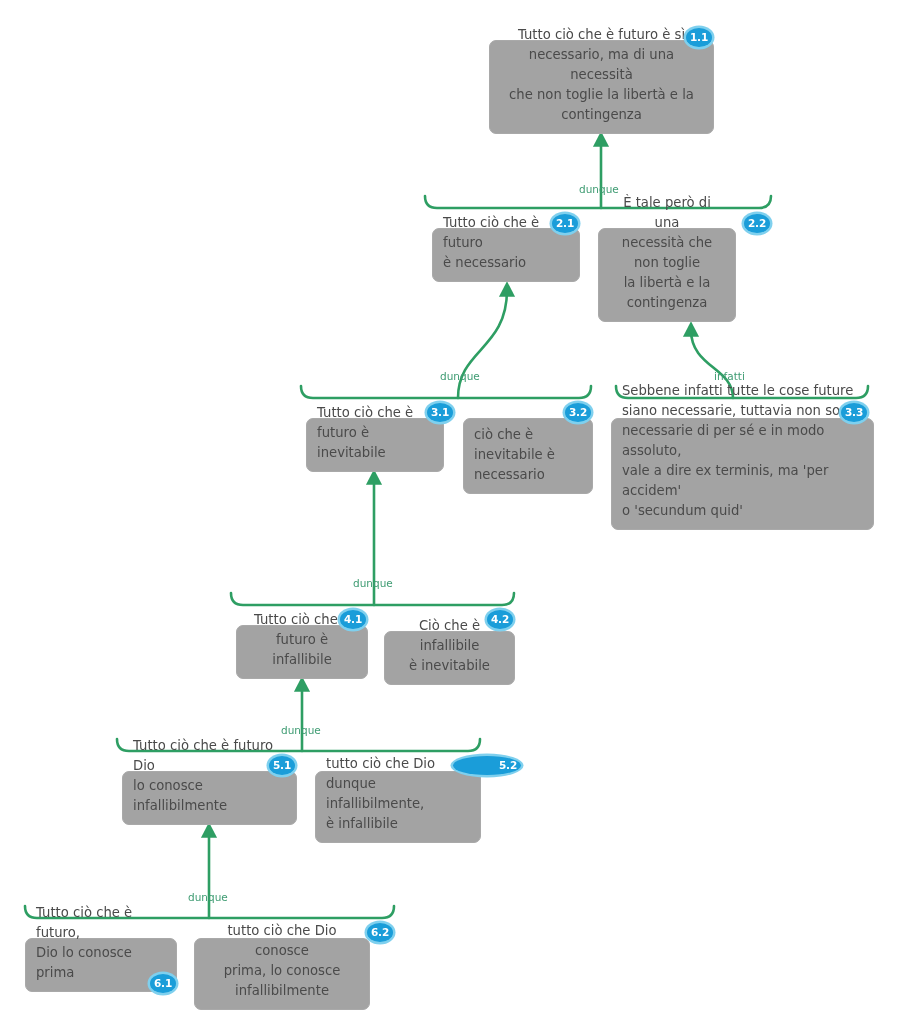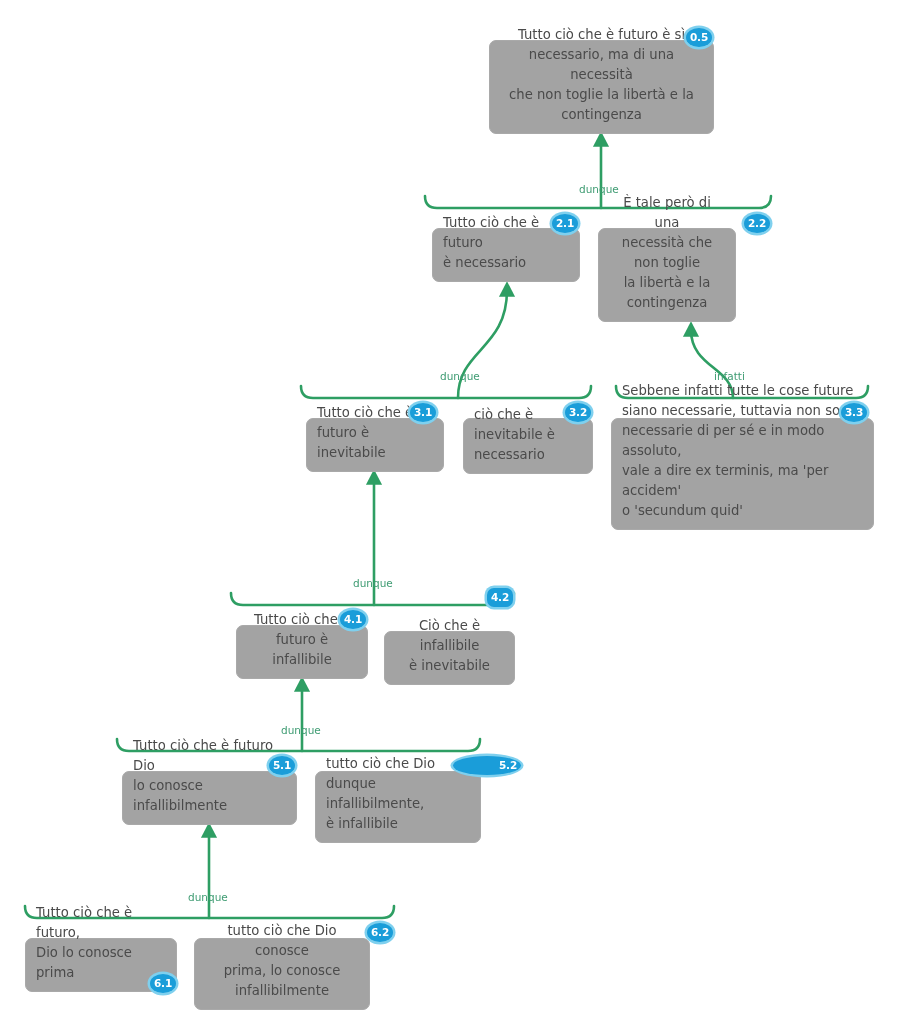--- a/index.html
+++ b/index.html
@@ -106,21 +106,21 @@
 che non toglie la libertà e la
 contingenza</span></div>
       <div class="node left" style="left: 432px; top: 228px; width: 148px; height: 54px;"><span class="node-text">Tutto ciò che è futuro
 è necessario</span></div>
       <div class="node center" style="left: 598px; top: 228px; width: 138px; height: 94px;"><span class="node-text">È tale però di una
 necessità che non toglie
 la libertà e la
 contingenza</span></div>
       <div class="node left" style="left: 306px; top: 418px; width: 138px; height: 54px;"><span class="node-text">Tutto ciò che è
 futuro è inevitabile</span></div>
-      <div class="node left" style="left: 463px; top: 418px; width: 130px; height: 56px;"><span class="node-text">ciò che è
+      <div class="node left" style="left: 463px; top: 418px; width: 130px; height: 76px;"><span class="node-text">ciò che è
 inevitabile è
 necessario</span></div>
       <div class="node left" style="left: 611px; top: 418px; width: 263px; height: 112px;"><span class="node-text">Sebbene infatti tutte le cose future
 siano necessarie, tuttavia non sono
 necessarie di per sé e in modo assoluto,
 vale a dire ex terminis, ma 'per accidem'
 o 'secundum quid'</span></div>
       <div class="node center" style="left: 236px; top: 625px; width: 132px; height: 54px;"><span class="node-text">Tutto ciò che è
 futuro è infallibile</span></div>
       <div class="node center" style="left: 384px; top: 631px; width: 131px; height: 54px;"><span class="node-text">Ciò che è infallibile
@@ -130,28 +130,28 @@
       <div class="node left" style="left: 315px; top: 771px; width: 166px; height: 72px;"><span class="node-text">tutto ciò che Dio
 dunque infallibilmente,
 è infallibile</span></div>
       <div class="node left" style="left: 25px; top: 938px; width: 152px; height: 54px;"><span class="node-text">Tutto ciò che è futuro,
 Dio lo conosce prima</span></div>
       <div class="node center" style="left: 194px; top: 938px; width: 176px; height: 72px;"><span class="node-text">tutto ciò che Dio conosce
 prima, lo conosce
 infallibilmente</span></div>
     </div>
   <div id="badges-layer">
-      <div class="badge" style="left: 686px; top: 28px;">0.5</div>
+      <div class="badge" style="left: 686px; top: 28px;">1.1</div>
       <div class="badge" style="left: 552px; top: 214px;">2.1</div>
       <div class="badge" style="left: 744px; top: 214px;">2.2</div>
-      <div class="badge" style="left: 410px; top: 403px;">3.1</div>
+      <div class="badge" style="left: 427px; top: 403px;">3.1</div>
       <div class="badge" style="left: 565px; top: 403px;">3.2</div>
       <div class="badge" style="left: 841px; top: 403px;">3.3</div>
       <div class="badge" style="left: 340px; top: 610px;">4.1</div>
-      <div class="badge" style="left: 487px; top: 588px; border-radius: 7px;">4.2</div>
+      <div class="badge" style="left: 487px; top: 610px;">4.2</div>
       <div class="badge" style="left: 269px; top: 756px;">5.1</div>
       <div class="badge" style="left: 453px; top: 756px; padding-left: 42px;">5.2</div>
       <div class="badge" style="left: 150px; top: 974px;">6.1</div>
       <div class="badge" style="left: 367px; top: 923px;">6.2</div>
     </div>
   <div id="labels-layer">
       <div class="conn-label" style="left: 579px; top: 183px;">dunque</div>
       <div class="conn-label" style="left: 440px; top: 370px;">dunque</div>
       <div class="conn-label" style="left: 714px; top: 370px;">infatti</div>
       <div class="conn-label" style="left: 353px; top: 577px;">dunque</div>

